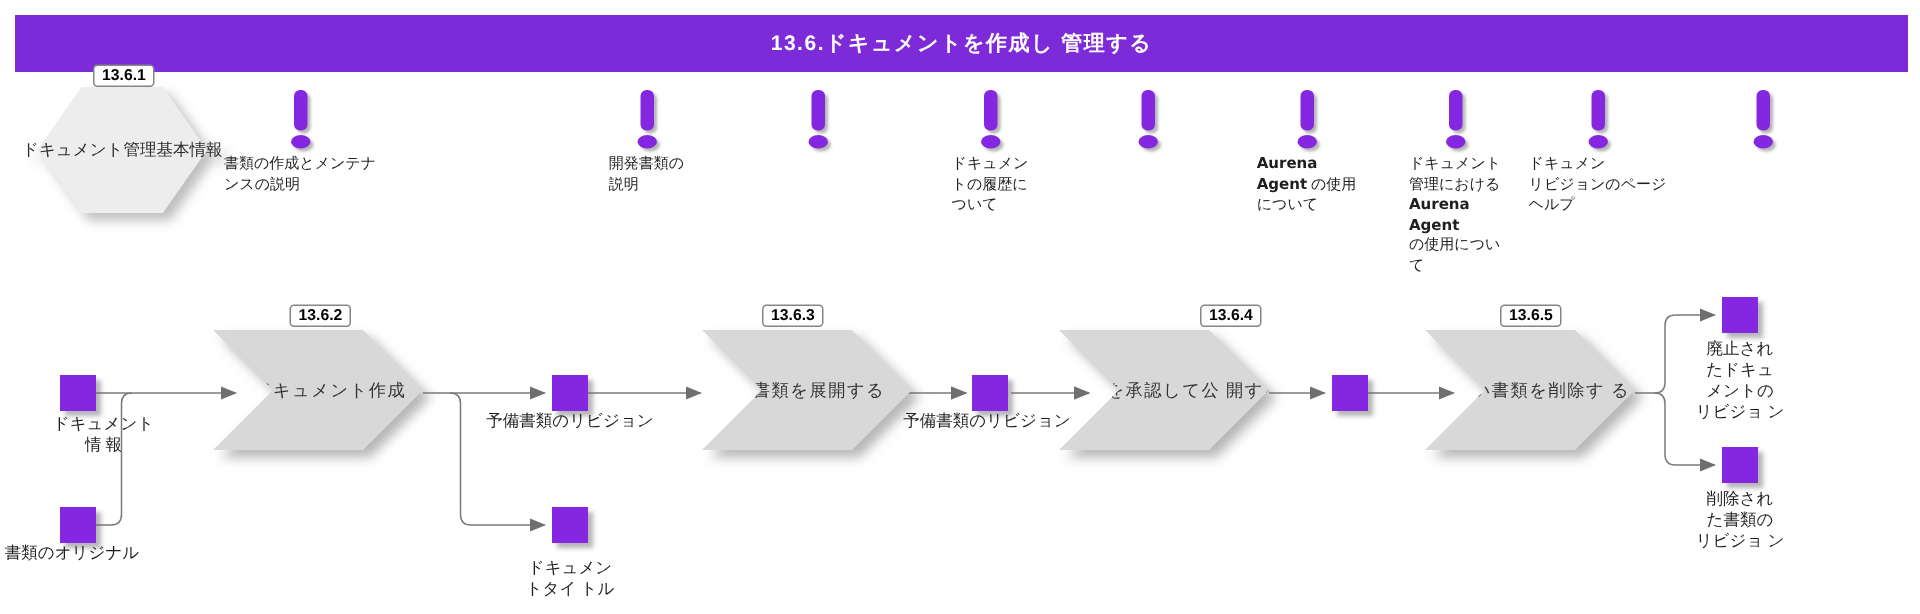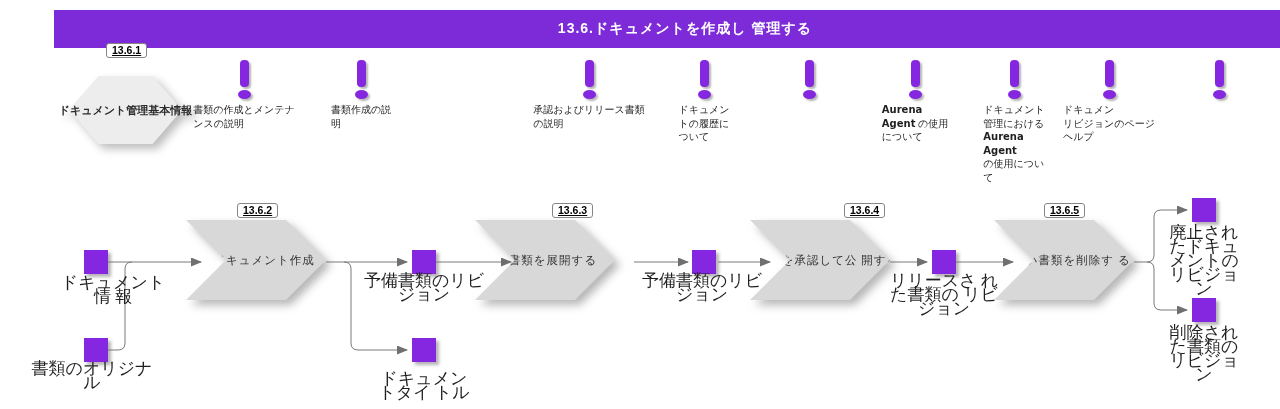--- a/index.html
+++ b/index.html
@@ -1,33 +1,33 @@
 <!DOCTYPE html>
 <html><head>
 <meta charset="utf-8">
 <style>
   html,body{margin:0;padding:0;background:#fff;}
   body{width:1280px;height:409px;position:relative;overflow:hidden;
        font-family:"Liberation Serif","DejaVu Serif",serif;}
-  .stage{position:absolute;inset:0;margin-left:44px;}
+  .stage{position:absolute;inset:0;}
 
   
   .titlebar{position:absolute;left:10px;top:10px;width:1262px;height:38px;
     background:#7d2ad8;color:#fff;display:flex;align-items:center;justify-content:center;
     font-family:"Liberation Sans","DejaVu Sans",sans-serif;font-weight:bold;
     font-size:14px;letter-spacing:1px;}
 
   
   .tag{position:absolute;background:#fff;border:1px solid #858585;border-radius:3px;
     font-family:"Liberation Sans","DejaVu Sans",sans-serif;font-weight:bold;
-    font-size:10.5px;line-height:13px;padding:0 5px;color:#000;z-index:6;text-decoration:underline;}
-
-  
-  .hexwrap{position:absolute;left:25px;top:76px;width:113px;height:68px;
-    filter:drop-shadow(5px 5px 4px rgba(110,110,110,.45));z-index:2;font-weight:bold;}
+    font-size:10.5px;line-height:13px;padding:0 5px;color:#000;z-index:6;}
+
+  
+  .hexwrap{position:absolute;left:25px;top:58px;width:113px;height:84px;
+    filter:drop-shadow(5px 5px 4px rgba(110,110,110,.45));z-index:2;}
   .hex{width:100%;height:100%;background:#ededed;
     clip-path:polygon(26% 0,74% 0,100% 50%,74% 100%,26% 100%,0 50%);}
   .hexlabel{position:absolute;left:-20px;right:-20px;top:50%;transform:translateY(-50%);
     text-align:center;font-size:11px;color:#2b2b2b;white-space:nowrap;z-index:3;}
 
   
   .icon-block{position:absolute;top:60px;width:140px;display:flex;
     flex-direction:column;align-items:center;z-index:2;}
   .excl{display:flex;flex-direction:column;align-items:center;}
   .excl .bar{width:9px;height:27px;background:#8527e0;border-radius:4px;
@@ -42,21 +42,21 @@
   .chevwrap{position:absolute;top:220px;width:140px;height:80px;
     filter:drop-shadow(5px 5px 4px rgba(110,110,110,.5));z-index:2;}
   .chev{width:100%;height:100%;background:#d8d8d8;display:flex;align-items:center;
     justify-content:center;padding-left:16px;box-sizing:border-box;
     clip-path:polygon(0 0,calc(100% - 40px) 0,100% 50%,calc(100% - 40px) 100%,0 100%,40px 50%);}
   .chev-label{font-size:11.5px;letter-spacing:1px;color:#333;white-space:nowrap;}
 
   
   .sq{position:absolute;width:24px;height:24px;background:#8527e0;
     box-shadow:3px 3px 3px rgba(110,110,110,.5);z-index:3;}
-  .sqlabel{position:absolute;font-size:17px;line-height:14px;color:#1f1f1f;
+  .sqlabel{position:absolute;font-size:11px;line-height:14px;color:#1f1f1f;
     text-align:center;white-space:pre-line;z-index:4;}
 
   svg.wires{position:absolute;left:0;top:0;z-index:1;pointer-events:none;}
 </style>
 </head>
 <body>
 
 <div class="stage">
 
   <div class="titlebar">
@@ -91,35 +91,33 @@
   </div>
 
   <div class="icon-block" style="left:130px">
     <div class="excl">
         <div class="bar"></div>
         <div class="dot"></div>
       </div>
     <div class="icon-label"><span>書類の作成とメンテナ
 ンスの説明</span></div>
   </div>
-  <div class="icon-block" style="left:247px">
-    <div class="excl">
-        <div class="bar"></div>
-        <div class="dot"></div>
-      </div>
-    <div class="icon-label"><span>書類作成の説
-明</span></div>
+  <div class="icon-block" style="left:361px">
+    <div class="excl">
+        <div class="bar"></div>
+        <div class="dot"></div>
+      </div>
+    <div class="icon-label"><span>開発書類の
+説明</span></div>
   </div>
   <div class="icon-block" style="left:475px">
     <div class="excl">
         <div class="bar"></div>
         <div class="dot"></div>
       </div>
-    <div class="icon-label"><span>承認およびリリース書類
-の説明</span></div>
   </div>
   <div class="icon-block" style="left:590px">
     <div class="excl">
         <div class="bar"></div>
         <div class="dot"></div>
       </div>
     <div class="icon-label"><span>ドキュメン
 トの履歴に
 ついて</span></div>
   </div>
@@ -167,21 +165,21 @@
   </div>
 
   <div class="tag" style="left:193px;top:203px">13.6.2</div>
   <div class="chevwrap" style="left:142px">
     <div class="chev">
         <span class="chev-label">ドキュメント作成</span>
       </div>
   </div>
 
   <div class="tag" style="left:508px;top:203px">13.6.3</div>
-  <div class="chevwrap" style="left:431px">
+  <div class="chevwrap" style="left:468px">
     <div class="chev">
         <span class="chev-label">書類を展開する</span>
       </div>
   </div>
 
   <div class="tag" style="left:800px;top:203px">13.6.4</div>
   <div class="chevwrap" style="left:706px">
     <div class="chev">
         <span class="chev-label">書類を承認して公 開する</span>
       </div>
@@ -205,23 +203,20 @@
   <div class="sqlabel" style="left:315px;top:274px;width:130px">予備書類のリビジョン</div>
 
   <div class="sq" style="left:368px;top:338px"></div>
   <div class="sqlabel" style="left:330px;top:372px;width:100px">ドキュメン
 トタイ トル</div>
 
   <div class="sq" style="left:648px;top:250px"></div>
   <div class="sqlabel" style="left:593px;top:274px;width:130px">予備書類のリビジョン</div>
 
   <div class="sq" style="left:888px;top:250px"></div>
-  <div class="sqlabel" style="left:845px;top:274px;width:110px">リリースさ れ
-た書類の リビ
-ジョン</div>
 
   <div class="sq" style="left:1148px;top:198px"></div>
   <div class="sqlabel" style="left:1115px;top:226px;width:90px">廃止され
 たドキュ
 メントの
 リビジョ ン</div>
 
   <div class="sq" style="left:1148px;top:298px"></div>
   <div class="sqlabel" style="left:1115px;top:326px;width:90px">削除され
 た書類の

